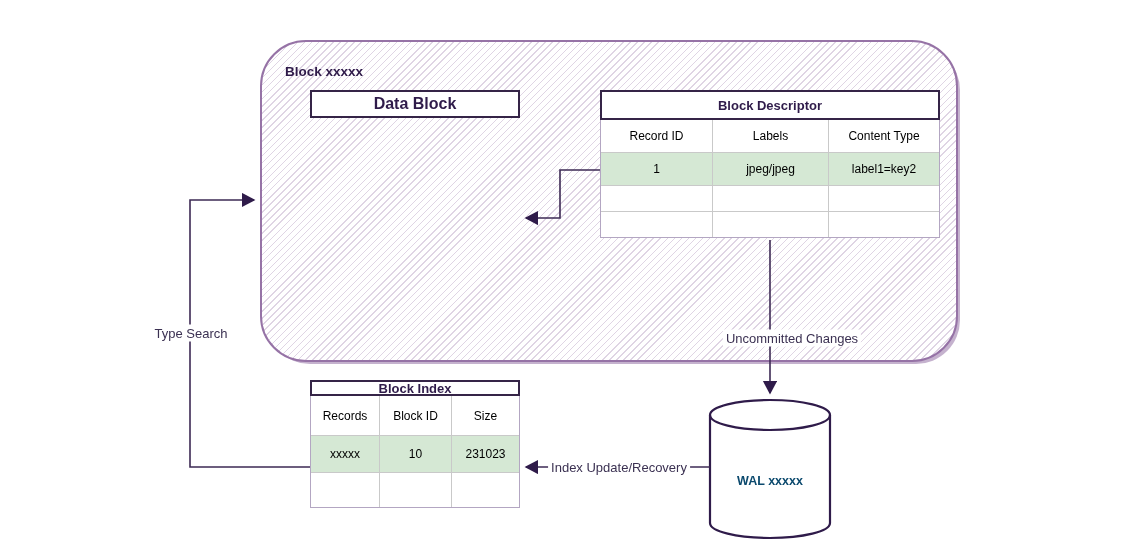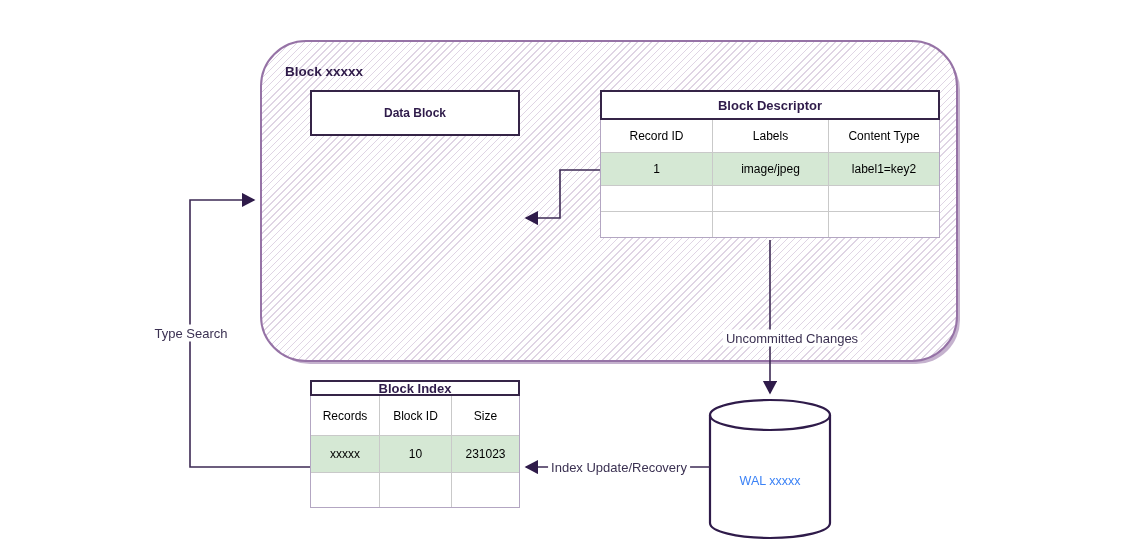--- a/index.html
+++ b/index.html
@@ -51,45 +51,45 @@
   svg.overlay { position:absolute; left:0; top:0; pointer-events:none; }
   .edge-label {
     position:absolute; transform:translate(-50%,-50%);
     background:#ffffff; padding:0 3px; font-size:13px; color:#3b3152;
     white-space:nowrap; line-height:17px;
   }
   
   .wal { position:absolute; left:708px; top:398px; width:124px; height:142px; }
   .wal-label {
     position:absolute; left:0; right:0; top:76px; text-align:center;
-    font-size:12.5px; font-weight:normal; color:#3b82f6;
+    font-size:12.5px; font-weight:bold; color:#0c4a6e;
   }
 </style>
 </head>
 <body>
 
 <div class="canvas">
 
   <div class="block-container">
     <div class="block-container-title">Block xxxxx</div>
   </div>
 
   <div class="tbl" style="left:310px; top:90px; width:210px;">
-    <div class="tbl-header" style="height:46px; font-size:12px;">Data Block</div>
+    <div class="tbl-header" style="height:28px; font-size:16px;">Data Block</div>
   </div>
 
   <div class="tbl" style="left:600px; top:90px; width:340px;">
     <div class="tbl-header" style="height:30px;">Block Descriptor</div>
     <div class="tbl-body grid" style="grid-template-columns:112px 116px 110px; grid-template-rows:33px 33px 26px 25px;">
       <div class="cell">Record ID</div>
       <div class="cell">Labels</div>
       <div class="cell">Content Type</div>
 
       <div class="cell green">1</div>
-      <div class="cell green">image/jpeg</div>
+      <div class="cell green">jpeg/jpeg</div>
       <div class="cell green">label1=key2</div>
 
       <div class="cell"></div>
       <div class="cell"></div>
       <div class="cell"></div>
 
       <div class="cell" style="border-bottom:none;"></div>
       <div class="cell" style="border-bottom:none;"></div>
       <div class="cell" style="border-bottom:none;"></div>
     </div>

